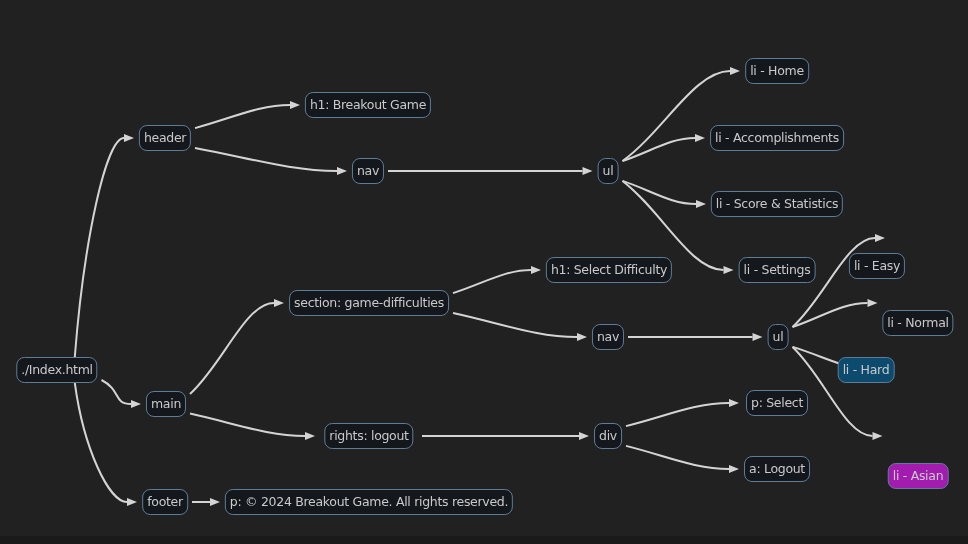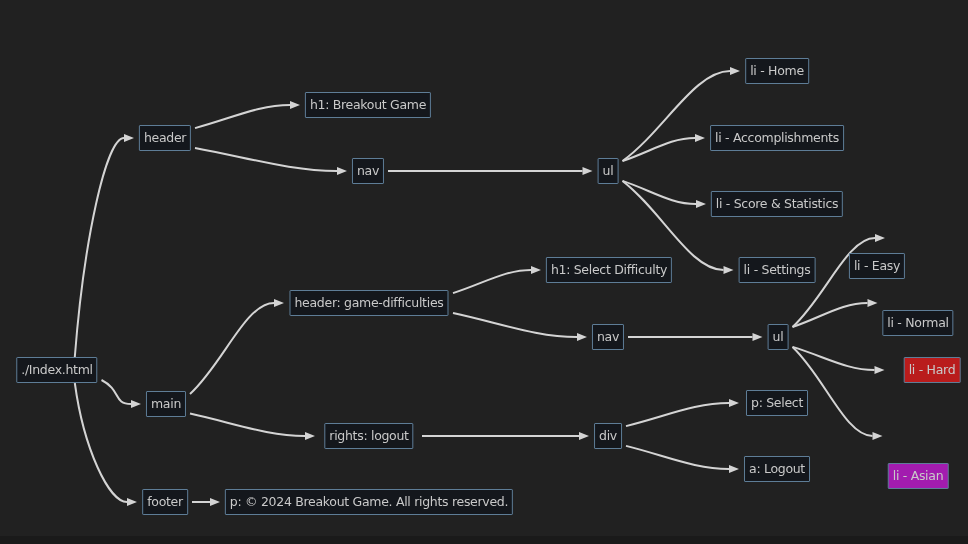--- a/index.html
+++ b/index.html
@@ -37,21 +37,21 @@
     transform: translate(-50%, -50%);
     box-sizing: border-box;
     padding: 4px 4px;
     border: 1px solid #5e7d97;
     background: #14171c;
     color: #c9c9c9;
     font-size: 12.5px;
     letter-spacing: -0.3px;
     white-space: nowrap;
     line-height: 16px;
-    border-radius: 1px;
+    border-radius: 8px;
   }
   .bottom-strip {
     position: absolute;
     left: 0;
     bottom: 0;
     width: 968px;
     height: 8px;
     background: #1a1a1a;
   }
 </style>
@@ -111,27 +111,27 @@
       <div class="node" style="left: 57px; top: 370px; background: rgb(20, 23, 28); border-color: rgb(94, 125, 151); color: rgb(201, 201, 201);">./Index.html</div>
       <div class="node" style="left: 165px; top: 138px; background: rgb(20, 23, 28); border-color: rgb(94, 125, 151); color: rgb(201, 201, 201);">header</div>
       <div class="node" style="left: 368px; top: 105px; background: rgb(20, 23, 28); border-color: rgb(94, 125, 151); color: rgb(201, 201, 201);">h1: Breakout Game</div>
       <div class="node" style="left: 368px; top: 171px; background: rgb(20, 23, 28); border-color: rgb(94, 125, 151); color: rgb(201, 201, 201);">nav</div>
       <div class="node" style="left: 608px; top: 171px; background: rgb(20, 23, 28); border-color: rgb(94, 125, 151); color: rgb(201, 201, 201);">ul</div>
       <div class="node" style="left: 777px; top: 71px; background: rgb(20, 23, 28); border-color: rgb(94, 125, 151); color: rgb(201, 201, 201);">li - Home</div>
       <div class="node" style="left: 777px; top: 138px; background: rgb(20, 23, 28); border-color: rgb(94, 125, 151); color: rgb(201, 201, 201);">li - Accomplishments</div>
       <div class="node" style="left: 777px; top: 204px; background: rgb(20, 23, 28); border-color: rgb(94, 125, 151); color: rgb(201, 201, 201);">li - Score &amp; Statistics</div>
       <div class="node" style="left: 777px; top: 270px; background: rgb(20, 23, 28); border-color: rgb(94, 125, 151); color: rgb(201, 201, 201); text-align: center;">li - Settings</div>
       <div class="node" style="left: 166px; top: 404px; background: rgb(20, 23, 28); border-color: rgb(94, 125, 151); color: rgb(201, 201, 201);">main</div>
-      <div class="node" style="left: 369px; top: 303px; background: rgb(20, 23, 28); border-color: rgb(94, 125, 151); color: rgb(201, 201, 201);">header: game-difficulties</div>
+      <div class="node" style="left: 369px; top: 303px; background: rgb(20, 23, 28); border-color: rgb(94, 125, 151); color: rgb(201, 201, 201);">section: game-difficulties</div>
       <div class="node" style="left: 609px; top: 270px; background: rgb(20, 23, 28); border-color: rgb(94, 125, 151); color: rgb(201, 201, 201);">h1: Select Difficulty</div>
       <div class="node" style="left: 608px; top: 337px; background: rgb(20, 23, 28); border-color: rgb(94, 125, 151); color: rgb(201, 201, 201);">nav</div>
       <div class="node" style="left: 778px; top: 337px; background: rgb(20, 23, 28); border-color: rgb(94, 125, 151); color: rgb(201, 201, 201);">ul</div>
       <div class="node" style="left: 877px; top: 238px; background: rgb(20, 23, 28); border-color: rgb(94, 125, 151); color: rgb(201, 201, 201); margin-top: 28px;">li - Easy</div>
       <div class="node" style="left: 918px; top: 303px; background: rgb(20, 23, 28); border-color: rgb(94, 125, 151); color: rgb(201, 201, 201); margin-top: 20px;">li - Normal</div>
-      <div class="node" style="left: 932px; top: 370px; background: #b91c1c; border-color: rgb(94, 125, 151); color: rgb(201, 201, 201);">li - Hard</div>
+      <div class="node" style="left: 866px; top: 370px; background: #0c4a6e; border-color: rgb(94, 125, 151); color: rgb(201, 201, 201);">li - Hard</div>
       <div class="node" style="left: 918px; top: 436px; background: #a21caf; border-color: rgb(94, 125, 151); color: rgb(201, 201, 201); margin-top: 40px;">li - Asian</div>
       <div class="node" style="left: 369px; top: 436px; background: rgb(20, 23, 28); border-color: rgb(94, 125, 151); color: rgb(201, 201, 201);">rights: logout</div>
       <div class="node" style="left: 608px; top: 436px; background: rgb(20, 23, 28); border-color: rgb(94, 125, 151); color: rgb(201, 201, 201);">div</div>
       <div class="node" style="left: 777px; top: 403px; background: rgb(20, 23, 28); border-color: rgb(94, 125, 151); color: rgb(201, 201, 201);">p: Select</div>
       <div class="node" style="left: 777px; top: 469px; background: rgb(20, 23, 28); border-color: rgb(94, 125, 151); color: rgb(201, 201, 201);">a: Logout</div>
       <div class="node" style="left: 165px; top: 502px; background: rgb(20, 23, 28); border-color: rgb(94, 125, 151); color: rgb(201, 201, 201);">footer</div>
       <div class="node" style="left: 369px; top: 502px; background: rgb(20, 23, 28); border-color: rgb(94, 125, 151); color: rgb(201, 201, 201);">p: © 2024 Breakout Game. All rights reserved.</div>
     </div>
   <div class="bottom-strip" style="background: rgb(26, 26, 26);"></div>
 </div>

